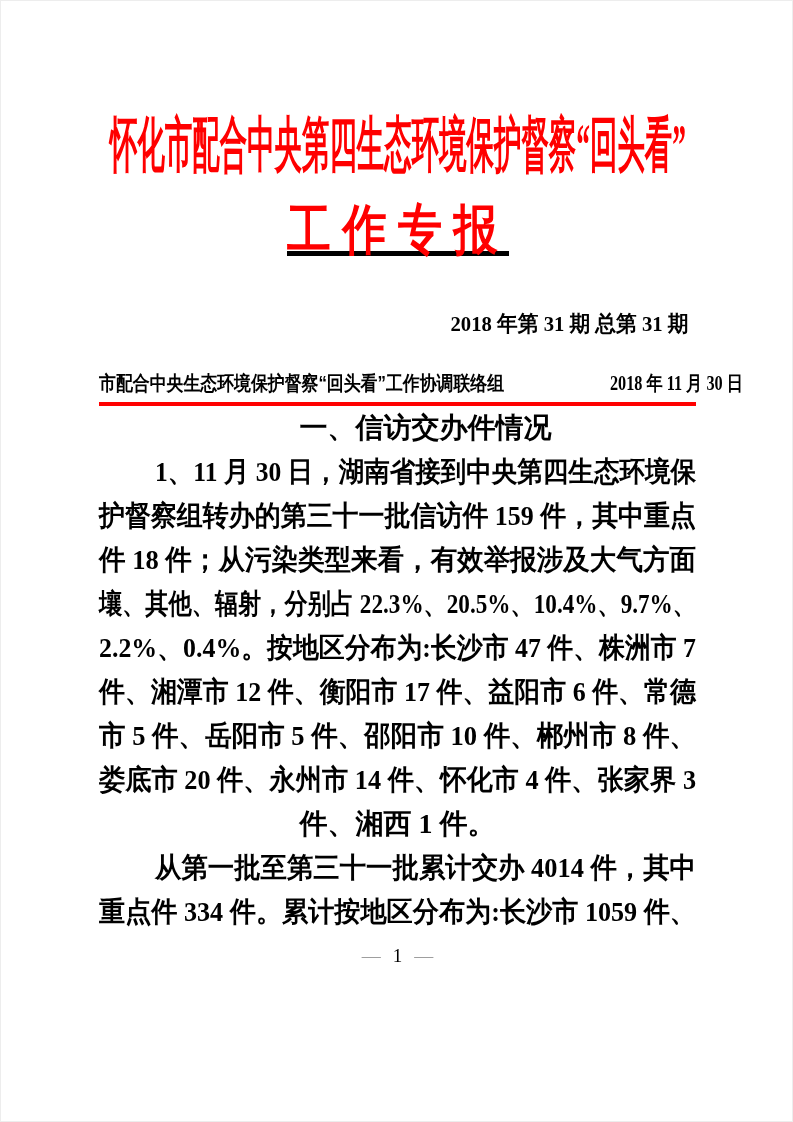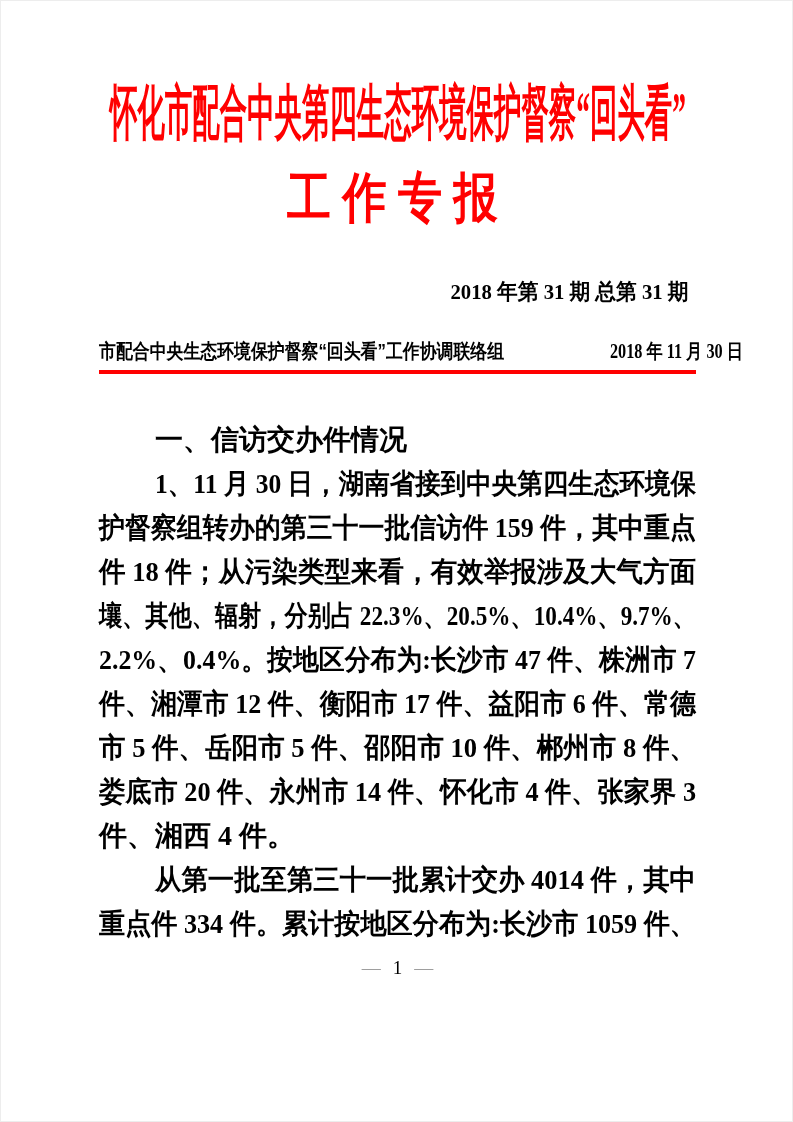--- a/index.html
+++ b/index.html
@@ -16,48 +16,47 @@
     color: #000000;
   }
   .doc { position: absolute; left: 98px; top: 0; width: 597px; }
 
   .center { display: flex; justify-content: center; }
   .fit { display: inline-block; white-space: nowrap; }
   .fit.c { transform-origin: 50% 50%; }
   .fit.l { transform-origin: 0 50%; }
   .fit.r { transform-origin: 100% 50%; }
 
-  .title1 { margin-top: 80px; height: 64px; line-height: 64px; }
+  .title1 { margin-top: 112px; height: 64px; line-height: 64px; }
   .title1 .fit {
     font-family: "Liberation Serif", serif;
     font-weight: bold; font-size: 60px;
     color: var(--accent);
   }
-  .title2 { margin-top: 20px; height: 66px; line-height: 66px; }
+  .title2 { margin-top: 20px; height: 66px; line-height: 66px; text-decoration: underline; }
   .title2 .fit {
     font-family: "Liberation Serif", serif;
     font-weight: bold; font-size: 54px;
     letter-spacing: 14px; color: var(--accent);
   }
   .issue { margin-top: 46px; height: 30px; line-height: 30px; justify-content: flex-end; }
   .issue .fit { font-weight: bold; font-size: 22px; }
 
   .masthead {
     margin-top: 30px; height: 28px; line-height: 28px;
     display: flex; align-items: center;
   }
   .org { font-family: "Liberation Sans", sans-serif; font-weight: bold; font-size: 20px; }
   .mdate { font-family: "Liberation Serif", serif; font-weight: bold; font-size: 20px; margin-right: 10px; }
 
   .rule { margin-top: 5px; height: 4px; background: var(--accent); }
 
   .bodytext {
-    margin-top: 44px;
     font-family: "Liberation Serif", serif;
-    font-weight: bold; font-size: 28px;
+    font-weight: bold; font-size: 28px; text-align: center;
   }
   .line { height: 44px; line-height: 44px; white-space: nowrap; overflow: visible; }
   .line.indent { padding-left: 56px; }
   .heading {
     font-family: "Liberation Sans", sans-serif;
     font-size: 28px; font-weight: bold; padding-left: 56px;
   }
 
   .pgfooter {
     margin-top: 10px; height: 24px; line-height: 24px;
@@ -96,21 +95,21 @@
       <div class="line heading">一、信访交办件情况</div>
 
       <div class="line indent"><span class="fit l" style="transform: scaleX(0.9116);">1、11 月 30 日，湖南省接到中央第四生态环境保</span></div>
       <div class="line"><span class="fit l" style="transform: scaleX(0.927);">护督察组转办的第三十一批信访件 159 件，其中重点</span></div>
       <div class="line"><span class="fit l" style="transform: scaleX(0.9476);">件 18 件；从污染类型来看，有效举报涉及大气方面</span></div>
       <div class="line"><span class="fit l" style="transform: scaleX(0.828);">壤、其他、辐射，分别占 22.3%、20.5%、10.4%、9.7%、</span></div>
       <div class="line"><span class="fit l" style="transform: scaleX(0.9237);">2.2%、0.4%。按地区分布为:长沙市 47 件、株洲市 7</span></div>
       <div class="line"><span class="fit l" style="transform: scaleX(0.927);">件、湘潭市 12 件、衡阳市 17 件、益阳市 6 件、常德</span></div>
       <div class="line"><span class="fit l" style="transform: scaleX(0.9476);">市 5 件、岳阳市 5 件、邵阳市 10 件、郴州市 8 件、</span></div>
       <div class="line"><span class="fit l" style="transform: scaleX(0.9372);">娄底市 20 件、永州市 14 件、怀化市 4 件、张家界 3</span></div>
-      <div class="line"><span>件、湘西 4 件。</span></div>
+      <div class="line"><span>件、湘西 1 件。</span></div>
 
       <div class="line indent"><span class="fit l" style="transform: scaleX(0.9425);">从第一批至第三十一批累计交办 4014 件，其中</span></div>
       <div class="line"><span class="fit l" style="transform: scaleX(0.9338);">重点件 334 件。累计按地区分布为:长沙市 1059 件、</span></div>
     </div>
 
     <div class="pgfooter">
       <span class="dash">—</span>
       <span class="num">1</span>
       <span class="dash">—</span>
     </div>

